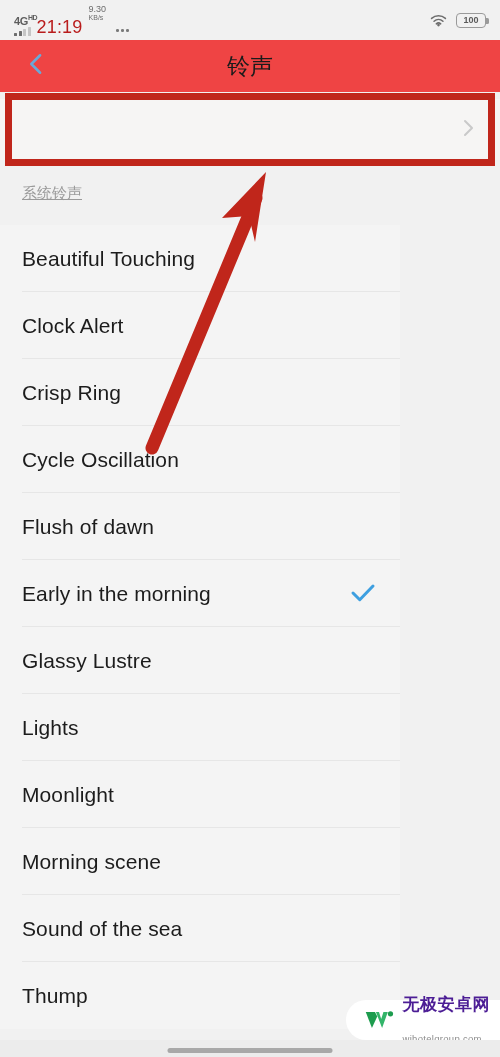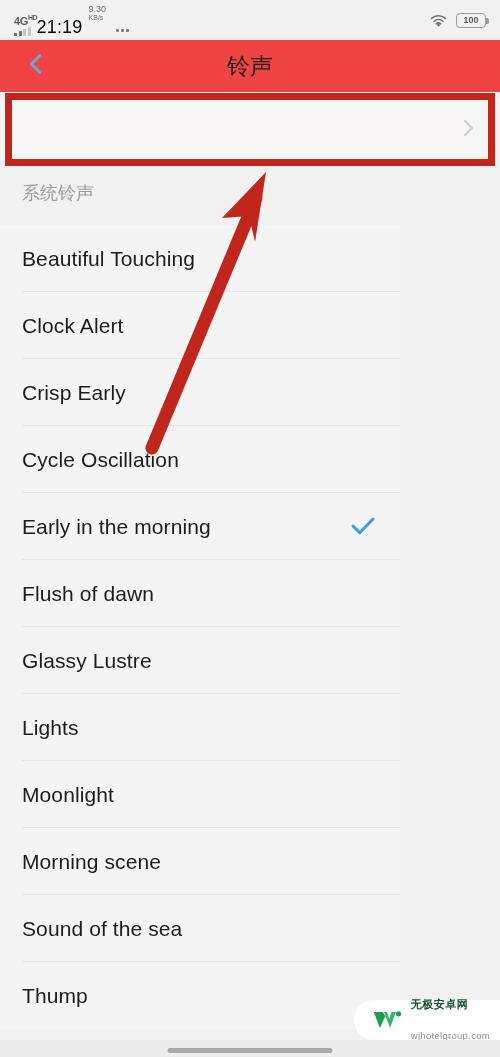--- a/index.html
+++ b/index.html
@@ -24,21 +24,21 @@
     font-size:11px; font-weight:bold; color:#5e5e5e; line-height:1;
     position:absolute; left:0; top:2px; letter-spacing:-0.4px;
   }
   .gen-label sup{ font-size:7px; vertical-align:super; }
   .bars{ display:flex; align-items:flex-end; gap:1.5px; height:9px; margin-top:14px; }
   .bars i{ display:block; width:3px; background:#6d6d6d; border-radius:.5px; }
   .bars i:nth-child(1){ height:3px; }
   .bars i:nth-child(2){ height:5px; }
   .bars i:nth-child(3){ height:7px; background:#c6c6c6; }
   .bars i:nth-child(4){ height:9px; background:#c6c6c6; }
-  .clock{ font-size:18px; color:#000000; line-height:1; letter-spacing:.2px; }
+  .clock{ font-size:18px; color:#b91c1c; line-height:1; letter-spacing:.2px; }
   .netspeed{ display:flex; flex-direction:column; line-height:1; color:#6d6d6d; margin-bottom:15px; }
   .netspeed .v{ font-size:9px; }
   .netspeed .u{ font-size:7px; }
   .dots{ display:flex; gap:2.5px; align-items:center; margin-bottom:4px; margin-left:4px; }
   .dots i{ width:2.5px; height:2.5px; border-radius:50%; background:#7a7a7a; display:block; }
   .sb-right{ margin-left:auto; display:flex; align-items:center; gap:8px; }
   .wifi{ width:19px; height:14px; position:relative; }
   .batt{
     width:30px; height:15px; border:1.5px solid #9a9a9a; border-radius:4px;
     display:flex; align-items:center; justify-content:center; position:relative;
@@ -69,21 +69,21 @@
     position:absolute; top:99px; left:0; width:500px; height:61px;
     background:#f6f5f4; display:flex; align-items:center; padding:0 20px;
   }
   .custom-row .label{ font-size:21px; color:#171717; }
   .chev-right{ margin-left:auto; }
 
   
   .section-header{
     position:absolute; top:173px; left:0; width:468px; height:40px;
     display:flex; align-items:center; padding-left:22px;
-    font-size:18px; color:#9a9a9a;
+    font-size:15px; color:#9a9a9a;text-decoration:underline;
   }
 
   
   .list{
     position:absolute; top:225px; left:0; width:400px;
   }
   .list-item{
     height:67px; display:flex; align-items:center;
     padding:0 22px; position:relative; background:#f4f4f4;
   }
@@ -106,21 +106,21 @@
 
   
   .watermark{
     position:absolute; right:0; bottom:17px;
     height:40px; padding:0 10px 0 18px;
     background:#ffffff; border-radius:20px 0 0 20px;
     display:flex; align-items:center; gap:9px;
   }
   .wm-logo{ width:30px; height:24px; }
   .wm-text{ display:flex; flex-direction:column; line-height:1; }
-  .wm-cn{ font-size:11px; color:#14532d; font-weight:bold; letter-spacing:.5px; }
+  .wm-cn{ font-size:17px; color:#4c1d95; font-weight:bold; letter-spacing:.5px; }
   .wm-url{ font-size:9.5px; color:#8c8c8c; margin-top:21px; letter-spacing:.3px; }
 
   
   .navbar{
     position:absolute; left:0; bottom:0; width:500px; height:17px;
     background:#ececec;
   }
   .home-indicator{
     position:absolute; left:50%; transform:translateX(-50%); bottom:4px;
     width:165px; height:5px; background:#a8a8a8; border-radius:3px;
@@ -193,33 +193,33 @@
 <div class="section-header">系统铃声</div>
 
 <div class="list" id="ringtone-list">
     <div class="list-item">
       <span class="name">Beautiful Touching</span>
     </div>
     <div class="list-item">
       <span class="name">Clock Alert</span>
     </div>
     <div class="list-item">
-      <span class="name">Crisp Early</span>
+      <span class="name">Crisp Ring</span>
     </div>
     <div class="list-item">
       <span class="name">Cycle Oscillation</span>
+    </div>
+    <div class="list-item">
+      <span class="name">Flush of dawn</span>
     </div>
     <div class="list-item">
       <span class="name">Early in the morning</span>
       <span class="check"><svg viewBox="0 0 24 24" width="30" height="30" aria-hidden="true">
           <path d="M4 12.8l5.4 5.4L20 7.2" stroke="#3d9fe0" stroke-width="2.4" fill="none" stroke-linecap="round" stroke-linejoin="round"></path>
         </svg></span>
-    </div>
-    <div class="list-item">
-      <span class="name">Flush of dawn</span>
     </div>
     <div class="list-item">
       <span class="name">Glassy Lustre</span>
     </div>
     <div class="list-item">
       <span class="name">Lights</span>
     </div>
     <div class="list-item">
       <span class="name">Moonlight</span>
     </div>

